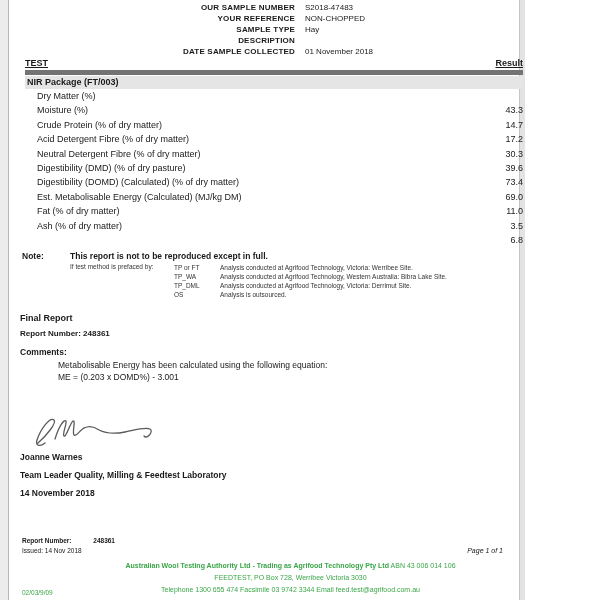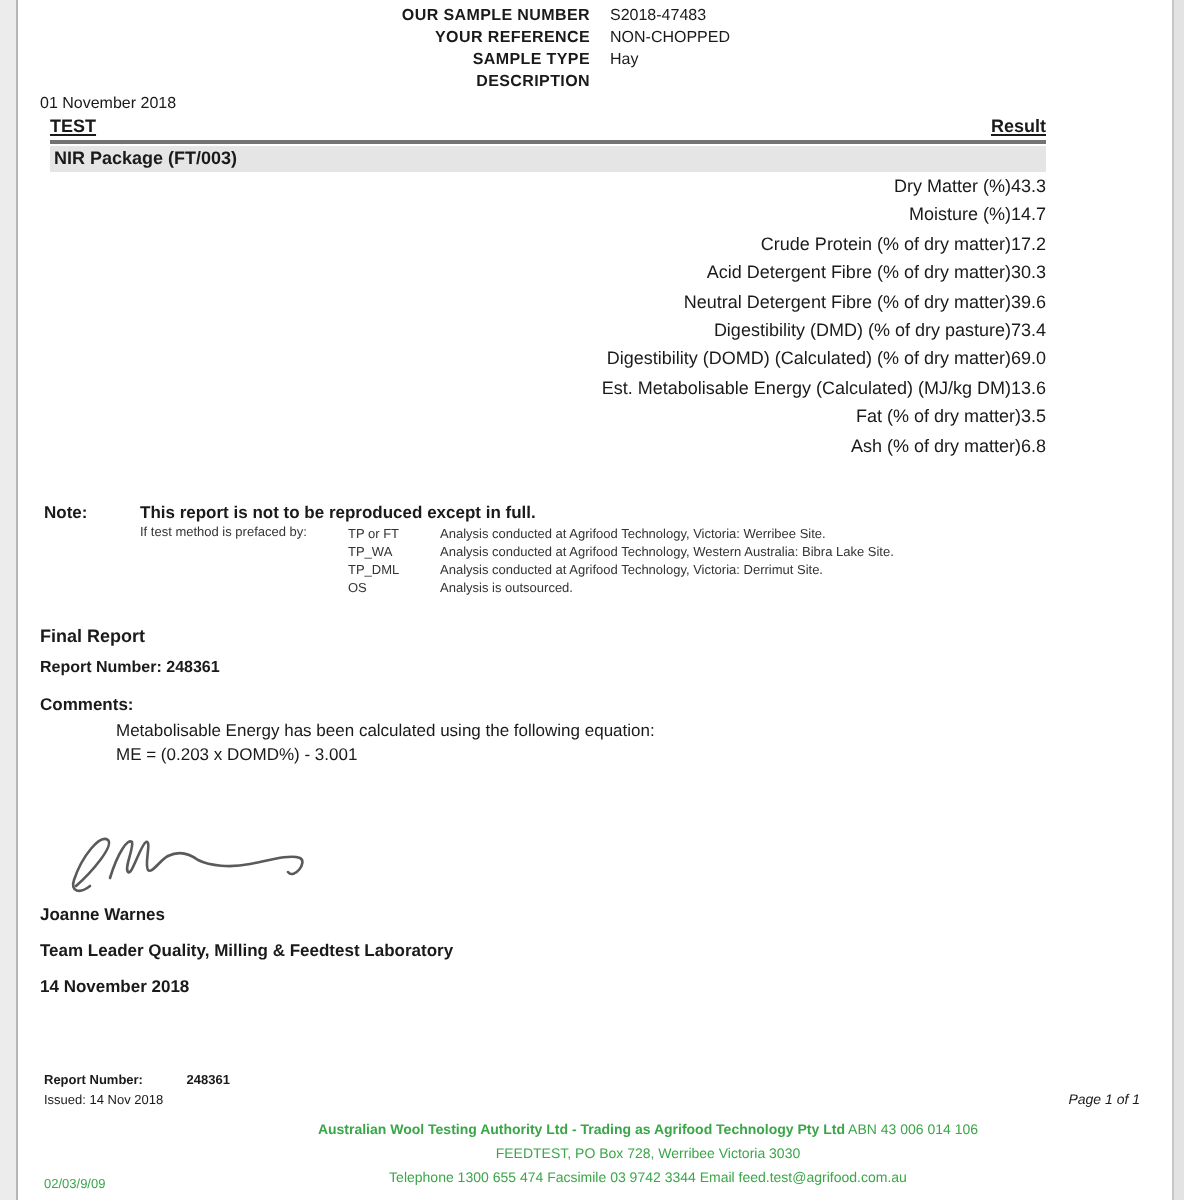--- a/index.html
+++ b/index.html
@@ -1,33 +1,33 @@
 <!DOCTYPE html>
 <html><head>
 <meta charset="utf-8">
 <style>
   html,body{margin:0;padding:0;}
   body{width:600px;height:600px;background:#fff;font-family:"Liberation Sans",sans-serif;color:#1a1a1a;overflow:hidden;}
-  .page{position:relative;width:592px;height:600px;background:#fff;}
+  .page{position:relative;width:525px;height:600px;background:#fff;}
   .edge-left{position:absolute;left:0;top:0;width:8px;height:600px;background:#ececec;border-right:1px solid #b5b5b5;}
   .edge-right{position:absolute;right:0;top:0;width:5px;height:600px;background:#e3e3e3;border-left:1px solid #c6c6c6;}
 
   
   .hdr{position:absolute;left:10px;top:2px;width:450px;}
   .hdr-row{display:flex;height:11px;line-height:11px;font-size:8px;}
   .hdr-label{width:285px;text-align:right;font-weight:bold;letter-spacing:.2px;}
   .hdr-value{padding-left:10px;}
 
   
   .results{position:absolute;left:25px;top:57px;width:498px;font-size:9px;}
-  .res-head{display:flex;justify-content:space-between;font-weight:bold;border-bottom:2px solid #737373;padding-bottom:1px;height:12px;line-height:12px;}
+  .res-head{display:flex;justify-content:space-between;font-weight:bold;border-bottom:5px solid #737373;padding-bottom:1px;height:12px;line-height:12px;}
   .res-head .c1{text-decoration:underline;}
   .res-head .c2{text-decoration:underline;}
   .res-section{background:#e5e5e5;font-weight:bold;height:13px;line-height:13px;padding-left:2px;margin-top:1px;}
-  .res-row{display:flex;justify-content:flex-end;height:14.4px;line-height:14.4px;}
+  .res-row{display:flex;justify-content:flex-start;height:14.4px;line-height:14.4px;flex-direction:column;}
   .res-row .t{padding-left:12px;}
   .res-row .r{text-align:right;}
 
   
   .note{position:absolute;left:22px;top:251px;right:30px;}
   .note-label{position:absolute;left:0;top:0;font-size:8.5px;font-weight:bold;text-align:right;}
   .note-text{position:absolute;left:48px;top:0;font-size:8.5px;font-weight:bold;}
   .note-preface{position:absolute;left:48px;top:12px;font-size:6.5px;color:#333;}
   .note-methods{position:absolute;left:152px;top:12px;font-size:6.5px;color:#333;}
   .nm-row{display:flex;height:9px;line-height:9px;}
@@ -79,20 +79,21 @@
     </div>
     <div class="hdr-row">
       <span class="hdr-label">SAMPLE TYPE</span>
       <span class="hdr-value">Hay</span>
     </div>
     <div class="hdr-row">
       <span class="hdr-label">DESCRIPTION</span>
       <span class="hdr-value"></span>
     </div>
     <div class="hdr-row">
+      <span class="hdr-label">DATE SAMPLE COLLECTED</span>
       <span class="hdr-value">01 November 2018</span>
     </div>
   </div>
 
   <div class="results">
     <div class="res-head">
       <span class="c1">TEST</span>
       <span class="c2">Result</span>
     </div>
     <div class="res-section">NIR Package  (FT/003)</div>
@@ -119,21 +120,21 @@
     <div class="res-row">
       <span class="t">Digestibility (DMD) (% of dry pasture)</span>
       <span class="r">73.4</span>
     </div>
     <div class="res-row">
       <span class="t">Digestibility (DOMD) (Calculated) (% of dry matter)</span>
       <span class="r">69.0</span>
     </div>
     <div class="res-row">
       <span class="t">Est. Metabolisable Energy (Calculated) (MJ/kg DM)</span>
-      <span class="r">13.6</span>
+      <span class="r">11.0</span>
     </div>
     <div class="res-row">
       <span class="t">Fat (% of dry matter)</span>
       <span class="r">3.5</span>
     </div>
     <div class="res-row">
       <span class="t">Ash (% of dry matter)</span>
       <span class="r">6.8</span>
     </div>
   </div>

